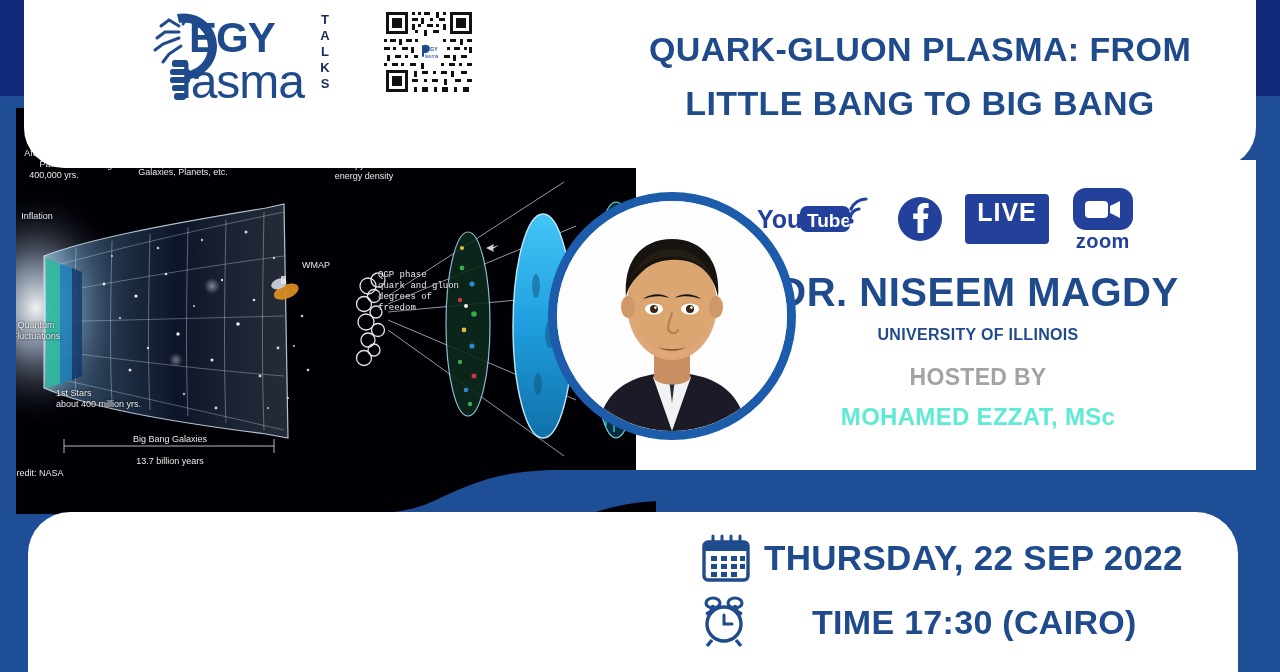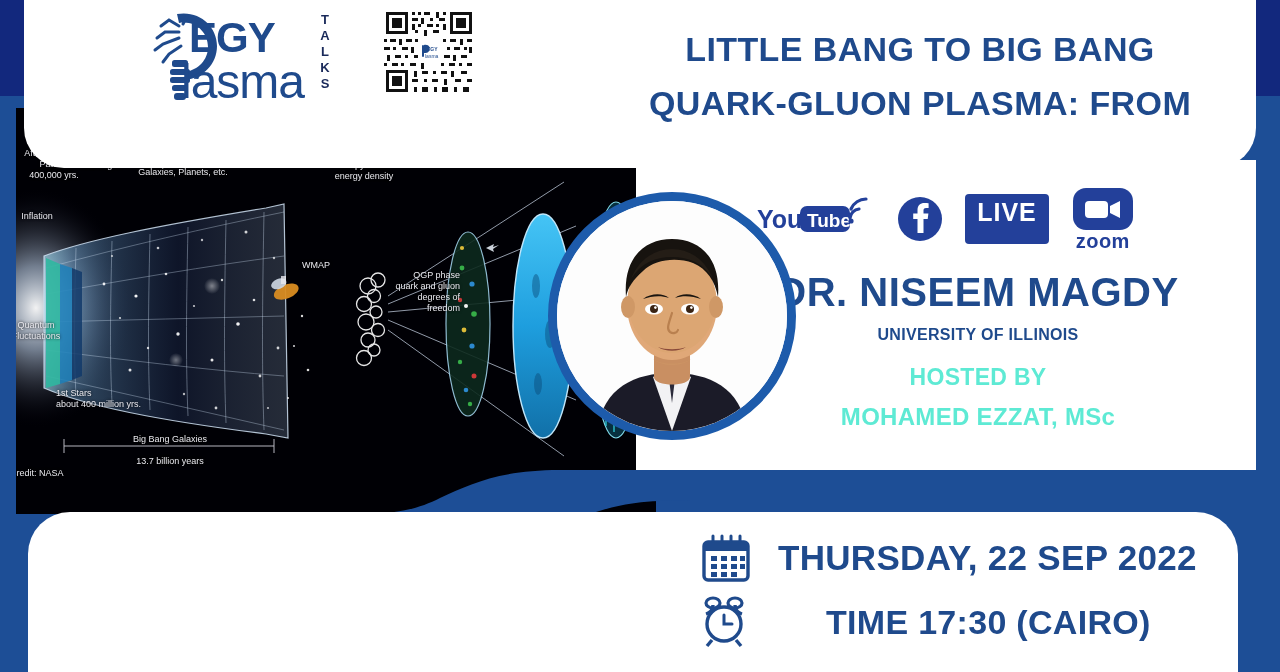--- a/index.html
+++ b/index.html
@@ -90,21 +90,21 @@
   }
   .zoom-wrap{ display:flex; flex-direction:column; align-items:center; gap:1px;}
   .zoom-svg{ width:64px; height:46px; display:block;}
   .zoom-word{ color:#23409a; font-size:20px; font-weight:bold; letter-spacing:0.5px; margin-top:-3px;}
 
   .speaker-text {
     position:absolute; left:700px; top:268px; width:556px; text-align:center; z-index:7;
   }
   .sp-name { color:#1f4a8c; font-size:40px; font-weight:bold; line-height:48px; letter-spacing:0.5px;}
   .sp-uni  { color:#1f4a8c; font-size:16px; font-weight:bold; line-height:38px; letter-spacing:0.3px;}
-  .sp-hosted{ color:#5eead4; font-size:23px; font-weight:bold; line-height:46px; letter-spacing:0.3px;}
+  .sp-hosted{ color:#a3a3a3; font-size:23px; font-weight:bold; line-height:46px; letter-spacing:0.3px;}
   .sp-host { color:#5eead4; font-size:24px; font-weight:bold; line-height:34px; letter-spacing:0.3px;}
 
   
   .portrait {
     position:absolute; left:548px; top:192px; width:248px; height:248px;
     border-radius:50%;
     background:#ffffff;
     border:9px solid #1d5bab;
     overflow:hidden;
     z-index:9;
@@ -119,21 +119,21 @@
 
   
   .footer-panel {
     position:absolute; left:28px; top:512px; width:1210px; height:160px;
     background:#ffffff;
     border-top-left-radius:42px;
     border-top-right-radius:42px;
     z-index:7;
   }
   .foot-row {
-    position:absolute; display:flex; align-items:center; gap:26px;
+    position:absolute; display:flex; align-items:center; gap:12px;
   }
   .row-date { left:700px; top:532px; z-index:9; }
   .row-time { left:700px; top:596px; z-index:9; }
   .foot-text { color:#1f4a8c; font-size:35px; font-weight:bold; letter-spacing:0.3px; white-space:nowrap;}
   .foot-text.time{ font-size:34px; margin-left:52px;}
   .cal-svg{ width:52px; height:52px; display:block;}
   .clk-svg{ width:48px; height:52px; display:block;}
 </style>
 </head>
 <body>
@@ -306,21 +306,21 @@
     <div class="sci-label" style="left:-12px; top:103px; width:66px;">Inflation</div>
     <div class="sci-label" style="left:-16px; top:212px; width:72px;">Quantum<br>Fluctuations</div>
     <div class="sci-label" style="left:278px; top:152px; width:44px;">WMAP</div>
     <div class="sci-label" style="left:40px; top:280px; width:120px; text-align:left;">1st Stars<br>about 400 million yrs.</div>
     <div class="sci-label" style="left:98px; top:326px; width:112px;">Big Bang Galaxies</div>
     <div class="sci-label" style="left:100px; top:348px; width:108px;text-align:center;">13.7 billion years</div>
     <div class="sci-label" style="left:-6px; top:360px; width:78px; text-align:left;">Credit: NASA</div>
     <div class="sci-label" style="left:306px; top:52px; width:84px;">lumpy initial<br>energy density</div>
     <div class="sci-label" style="left:392px; top:36px; width:84px;">hadronization</div>
     <div class="sci-label" style="left:462px; top:-2px; width:62px;">kinetic<br>freeze-out</div>
-    <div class="sci-label" style="left:362px; top:162px; width:82px; text-align:right;">QGP phase<br>quark and gluon<br>degrees of<br>freedom</div>
+    <div class="sci-label" style="left:362px; top:162px; width:82px; text-align:left;font-family:Liberation Mono, monospace;">QGP phase<br>quark and gluon<br>degrees of<br>freedom</div>
   </div>
 
   <div class="speaker-panel"></div>
 
   <div class="socials">
     <svg class="yt-svg" viewBox="0 0 118 46">
       <text x="0" y="32" font-family="Liberation Sans, sans-serif" font-size="25" font-weight="bold" fill="#23409a">You</text>
       <rect x="43" y="10" width="50" height="26" rx="7" fill="#23409a"></rect>
       <text x="50" y="31" font-family="Liberation Sans, sans-serif" font-size="19" font-weight="bold" fill="#ffffff">Tube</text>
       <g fill="none" stroke="#23409a" stroke-width="3.2" stroke-linecap="round">
@@ -569,18 +569,18 @@
         <g fill="#1f4a8c">
           <rect x="41" y="36" width="2" height="12" rx="1"></rect>
           <path d="M43,36 c5,-1 7,3 5,6 c-1,2 -3,2 -5,2 z"></path>
           <text x="46" y="42" font-family="Liberation Sans, sans-serif" font-size="5" font-weight="bold">EGY</text>
           <text x="44" y="49" font-family="Liberation Sans, sans-serif" font-size="5">lasma</text>
         </g>
       </svg>
     </div>
 
     <div class="title-block">
+      <div class="title-line">QUARK-GLUON PLASMA: FROM</div>
       <div class="title-line">LITTLE BANG TO BIG BANG</div>
-      <div class="title-line">QUARK-GLUON PLASMA: FROM</div>
     </div>
   </div>
 
 </div>
 
 </body></html>

